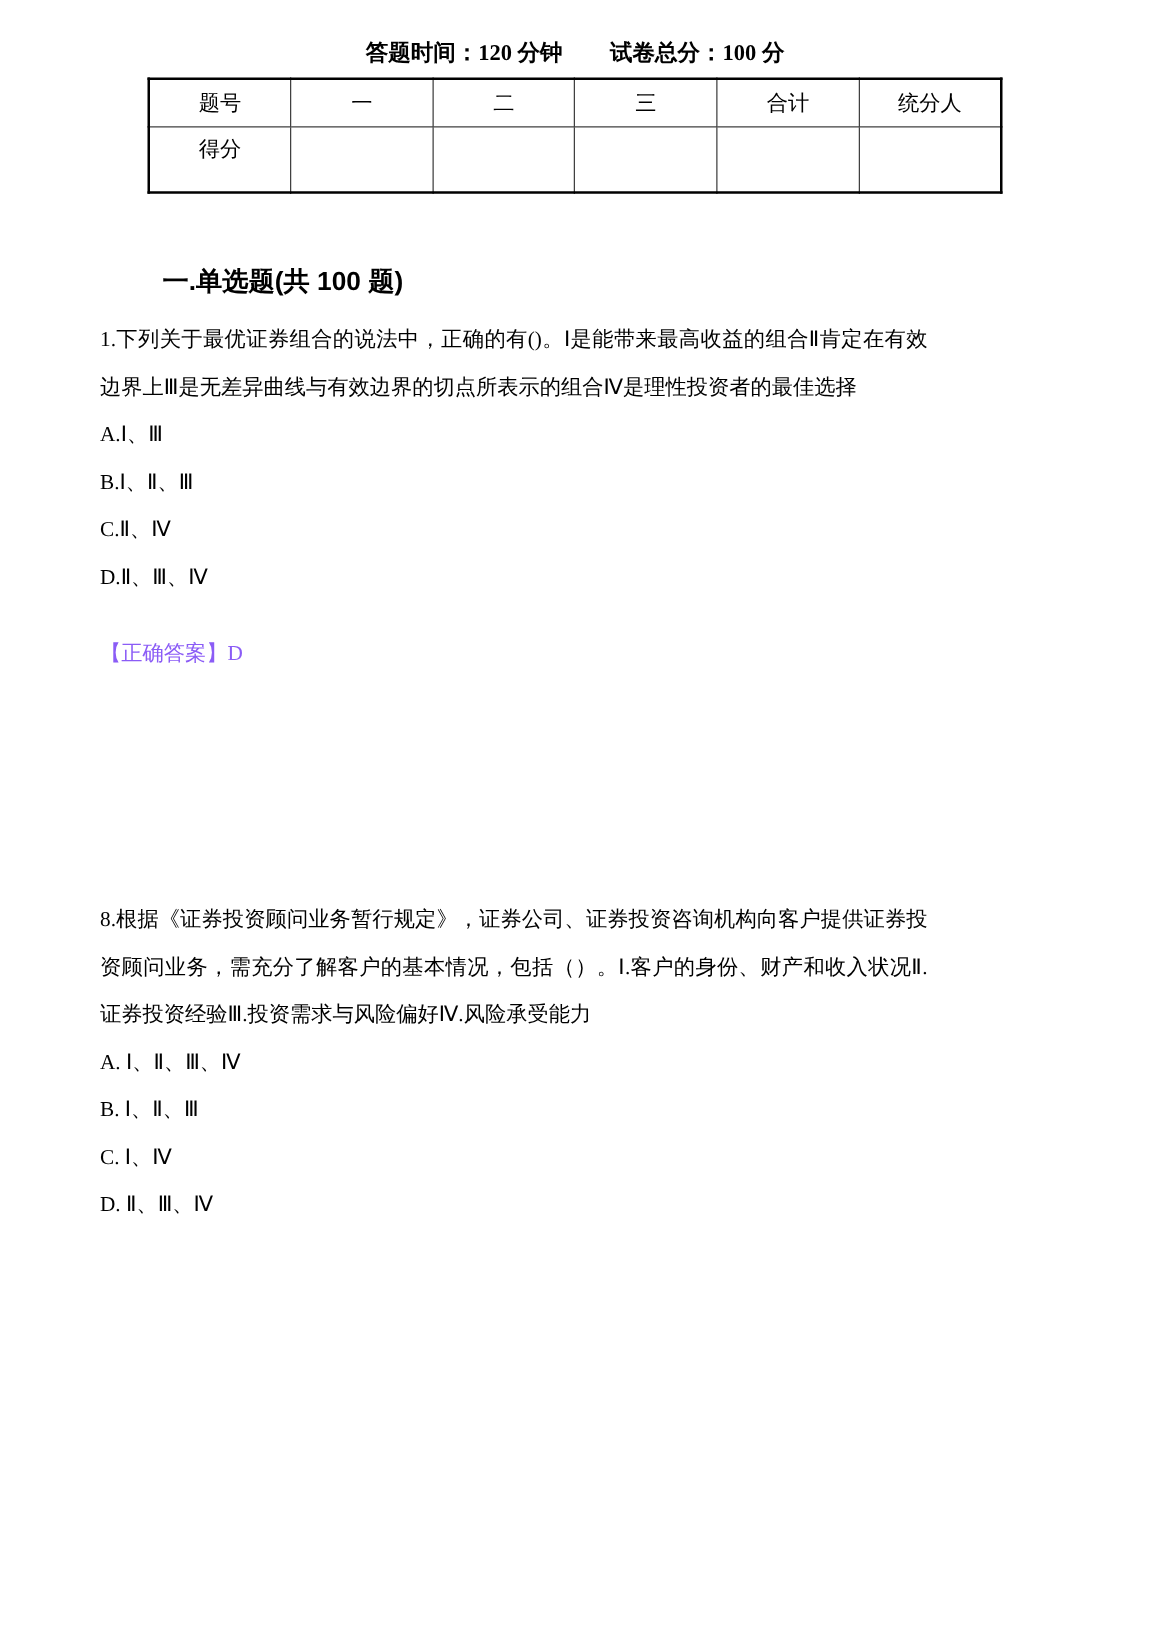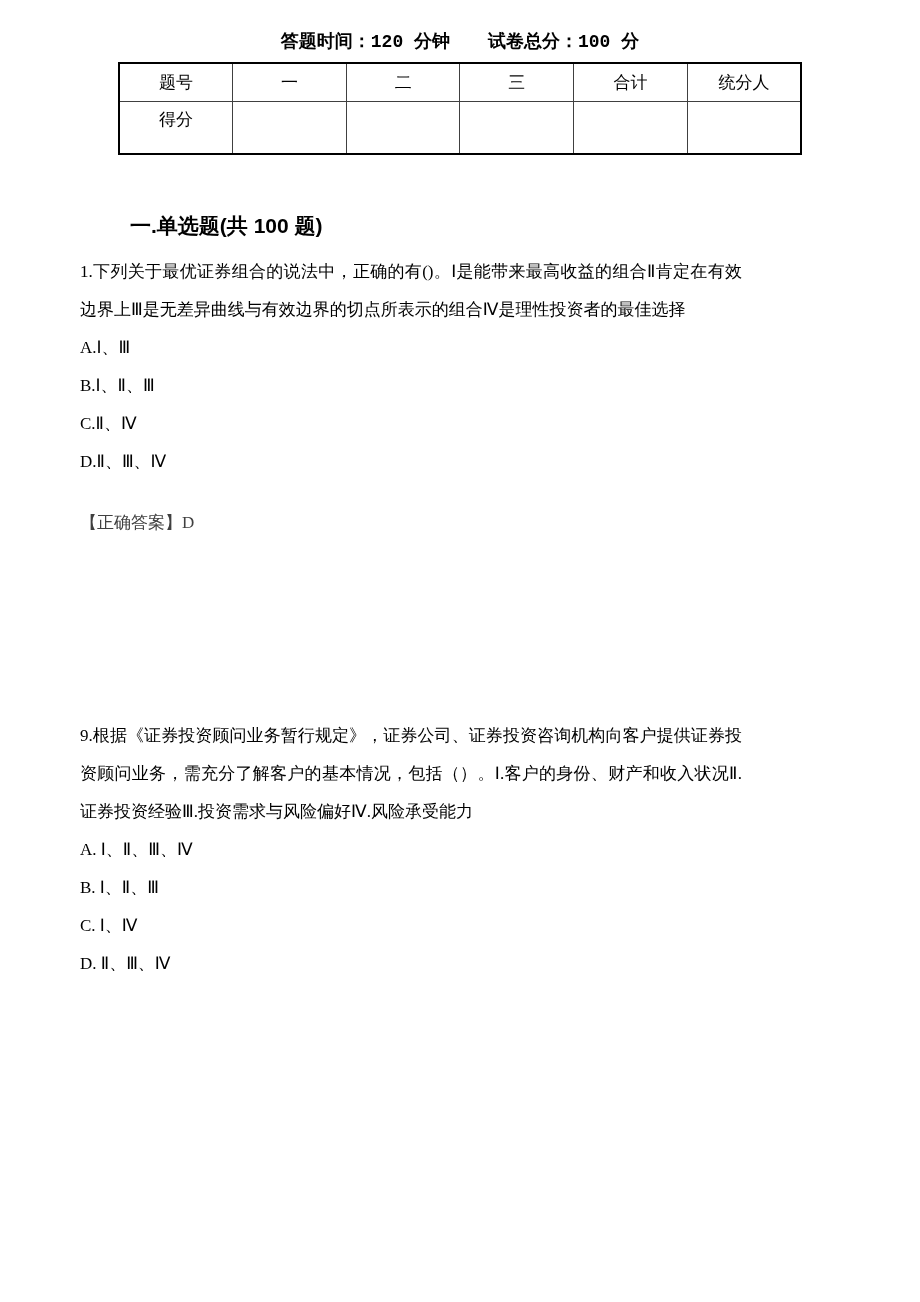--- a/index.html
+++ b/index.html
@@ -22,21 +22,21 @@
     text-align: center;
     font-family: "Liberation Sans", sans-serif;
     font-weight: bold;
     font-size: 24px;
     line-height: 30px;
     letter-spacing: 0.5px;
   }
   .meta-line {
     margin-top: 31px;
     text-align: center;
-    font-family: Liberation Mono, monospace;
+    font-family: Liberation Serif, serif;
     font-weight: bold;
     font-size: 18px;
     line-height: 23px;
   }
   .meta-line .meta-item + .meta-item { margin-left: 38px; }
   table.score-table {
     margin: 8px auto 0 auto;
     width: 684px;
     border-collapse: collapse;
     table-layout: fixed;
@@ -71,21 +71,21 @@
     margin: 0;
     text-align: justify;
   }
   .option {
     margin: 0;
     line-height: 38px;
   }
   .answer {
     margin: 30px 0 0 0;
     line-height: 24px;
-    color: #404040;
+    color: #8b5cf6;
   }
 </style>
 </head>
 <body>
 
 <div class="page">
 
 
   <div class="meta-line">
     <span class="meta-item">答题时间：120 分钟</span><span class="meta-item">试卷总分：100 分</span>
@@ -117,20 +117,20 @@
   <div class="question question-1">
     <p class="question-text">1.下列关于最优证券组合的说法中，正确的有()。Ⅰ是能带来最高收益的组合Ⅱ肯定在有效边界上Ⅲ是无差异曲线与有效边界的切点所表示的组合Ⅳ是理性投资者的最佳选择</p>
     <p class="option">A.Ⅰ、Ⅲ</p>
     <p class="option">B.Ⅰ、Ⅱ、Ⅲ</p>
     <p class="option">C.Ⅱ、Ⅳ</p>
     <p class="option">D.Ⅱ、Ⅲ、Ⅳ</p>
     <p class="answer">【正确答案】D</p>
   </div>
 
   <div class="question question-2">
-    <p class="question-text">9.根据《证券投资顾问业务暂行规定》，证券公司、证券投资咨询机构向客户提供证券投资顾问业务，需充分了解客户的基本情况，包括（）。Ⅰ.客户的身份、财产和收入状况Ⅱ.证券投资经验Ⅲ.投资需求与风险偏好Ⅳ.风险承受能力</p>
+    <p class="question-text">8.根据《证券投资顾问业务暂行规定》，证券公司、证券投资咨询机构向客户提供证券投资顾问业务，需充分了解客户的基本情况，包括（）。Ⅰ.客户的身份、财产和收入状况Ⅱ.证券投资经验Ⅲ.投资需求与风险偏好Ⅳ.风险承受能力</p>
     <p class="option">A. Ⅰ、Ⅱ、Ⅲ、Ⅳ</p>
     <p class="option">B. Ⅰ、Ⅱ、Ⅲ</p>
     <p class="option">C. Ⅰ、Ⅳ</p>
     <p class="option">D. Ⅱ、Ⅲ、Ⅳ</p>
   </div>
 
 </div>
 
 </body></html>

